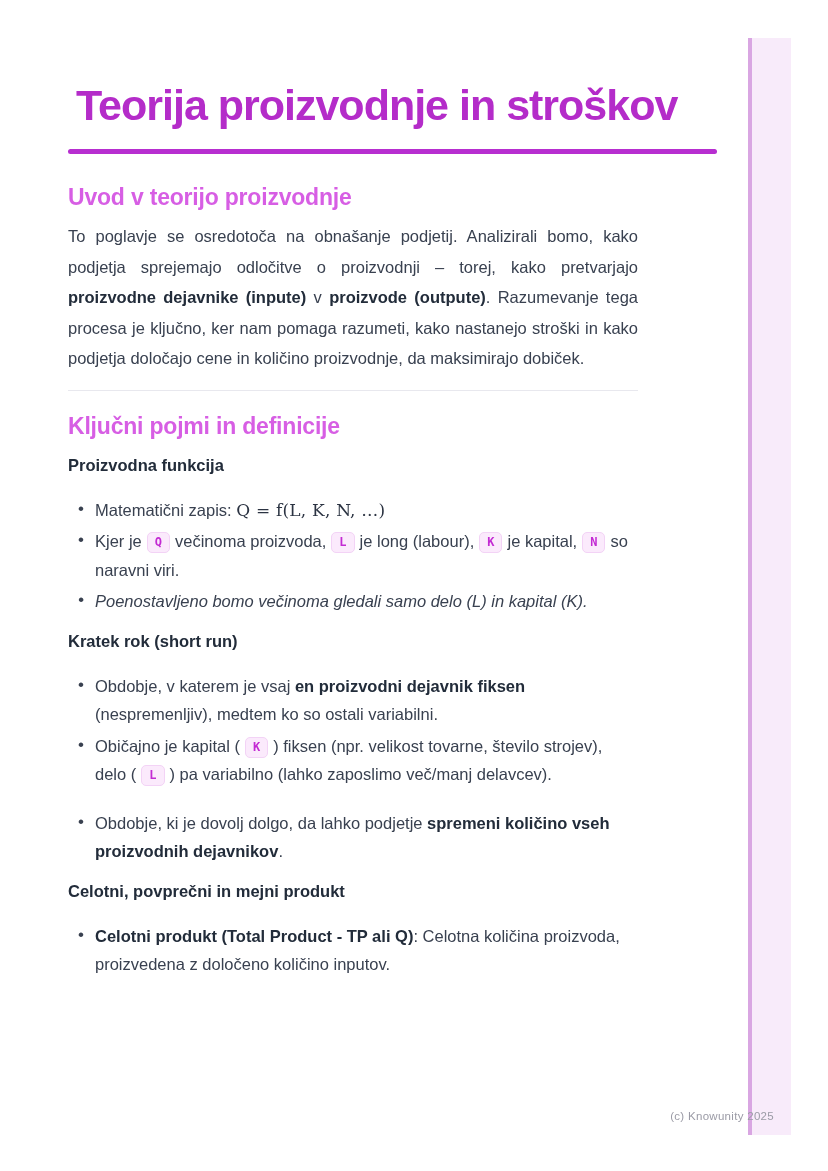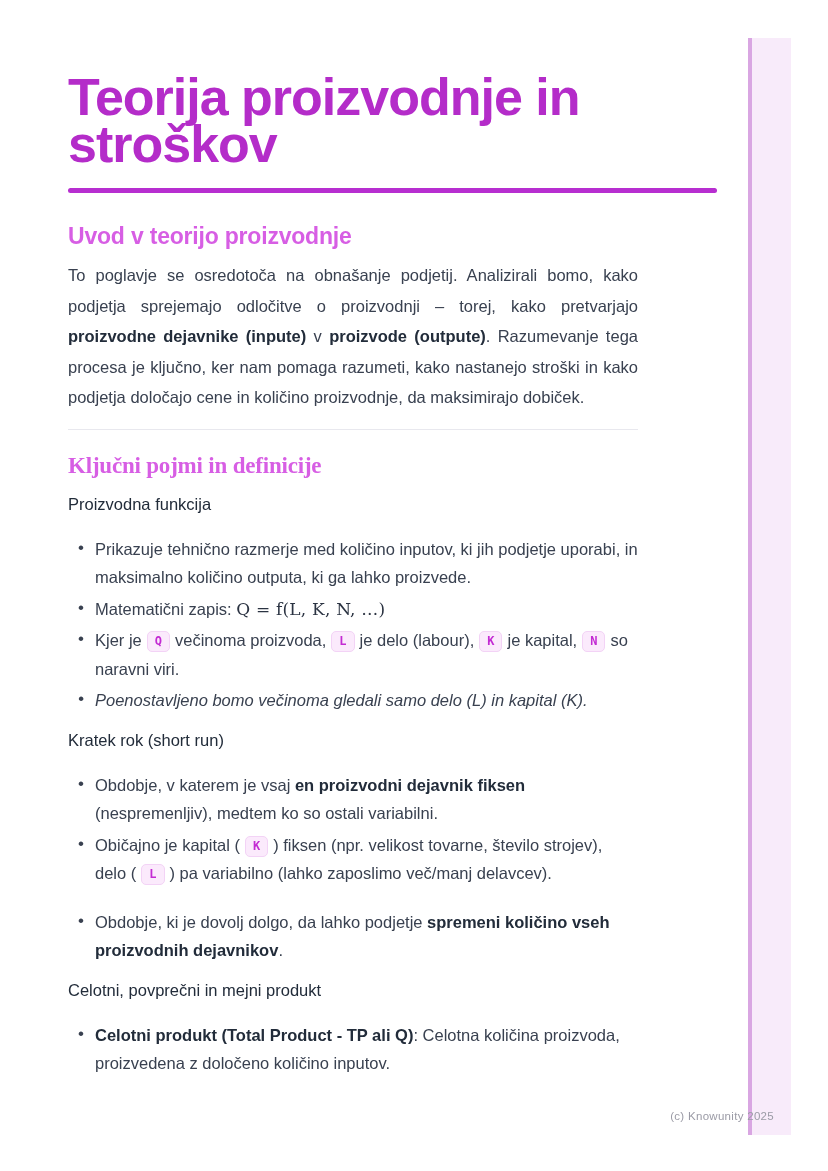--- a/index.html
+++ b/index.html
@@ -22,65 +22,65 @@
   }
 
   .content {
     position:absolute;
     left:68px; top:74px;
     width:570px;
     z-index:2;
   }
 
   h1.doc-title {
-    margin:0;
+    margin:8px;
     width:649px;
-    font-size:52px;
+    font-size:43px;
     line-height:47px;
     font-weight:800;
     letter-spacing:-1px;
     color:#b42cc9;
   }
   .title-rule {
     width:649px; height:5px;
     margin-top:20px;
     background:#b72ed0;
     border-radius:3px;
   }
 
   h2.section-heading {
     margin:30px 0 0;
     font-size:23px;
     line-height:27px;
     font-weight:700;
     letter-spacing:-0.2px;
     color:#d75ee4;
   }
-  h2.after-divider { margin-top:0;font-family:Liberation Serif, serif; }
+  h2.after-divider { margin-top:0; }
 
   p.intro-paragraph {
     margin:10px 0 0;
     font-size:16.5px;
     line-height:30.5px;
     text-align:justify;
     color:#394150;
   }
 
   hr.section-divider {
     border:0;
     border-top:1px solid #e8e8ee;
     margin:16px 0 22px;
     width:570px;
   }
 
   h3.subheading {
     margin:14px 0 0;
     font-size:16.5px;
     line-height:22px;
-    font-weight:400;
+    font-weight:700;
     color:#222c3a;
   }
 
   ul.bullet-list {
     list-style:none;
     margin:20px 0 8px;
     padding:0 0 0 27px;
   }
   ul.bullet-list li {
     position:relative;
@@ -144,23 +144,22 @@
   <h2 class="section-heading">Uvod v teorijo proizvodnje</h2>
 
   <p class="intro-paragraph"><span>To poglavje se osredotoča na obnašanje podjetij. Analizirali bomo, kako podjetja sprejemajo odločitve o proizvodnji – torej, kako pretvarjajo </span><b>proizvodne dejavnike (inpute)</b><span> v </span><b>proizvode (outpute)</b><span>. Razumevanje tega procesa je ključno, ker nam pomaga razumeti, kako nastanejo stroški in kako podjetja določajo cene in količino proizvodnje, da maksimirajo dobiček.</span></p>
 
   <hr class="section-divider">
 
   <h2 class="section-heading after-divider">Ključni pojmi in definicije</h2>
 
   <h3 class="subheading">Proizvodna funkcija</h3>
   <ul class="bullet-list">
-    <li><span>Prikazuje tehnično razmerje med količino inputov, ki jih podjetje uporabi, in maksimalno količino outputa, ki ga lahko proizvede.</span></li>
     <li><span>Matematični zapis: </span><span class="math">Q = f(L, K, N, …)</span></li>
-    <li><span>Kjer je</span><code class="code-badge">Q</code><span>večinoma proizvoda,</span><code class="code-badge">L</code><span>je delo (labour),</span><code class="code-badge">K</code><span>je kapital,</span><code class="code-badge">N</code><span>so naravni viri.</span></li>
+    <li><span>Kjer je</span><code class="code-badge">Q</code><span>večinoma proizvoda,</span><code class="code-badge">L</code><span>je long (labour),</span><code class="code-badge">K</code><span>je kapital,</span><code class="code-badge">N</code><span>so naravni viri.</span></li>
     <li class="italic-note"><span>Poenostavljeno bomo večinoma gledali samo delo (L) in kapital (K).</span></li>
   </ul>
 
   <h3 class="subheading">Kratek rok (short run)</h3>
   <ul class="bullet-list">
     <li><span>Obdobje, v katerem je vsaj </span><b>en proizvodni dejavnik fiksen</b><span> (nespremenljiv), medtem ko so ostali variabilni.</span></li>
     <li><span>Običajno je kapital (</span><code class="code-badge">K</code><span>) fiksen (npr. velikost tovarne, število strojev), delo (</span><code class="code-badge">L</code><span>) pa variabilno (lahko zaposlimo več/manj delavcev).</span></li>
   </ul>
 
   <ul class="bullet-list">

